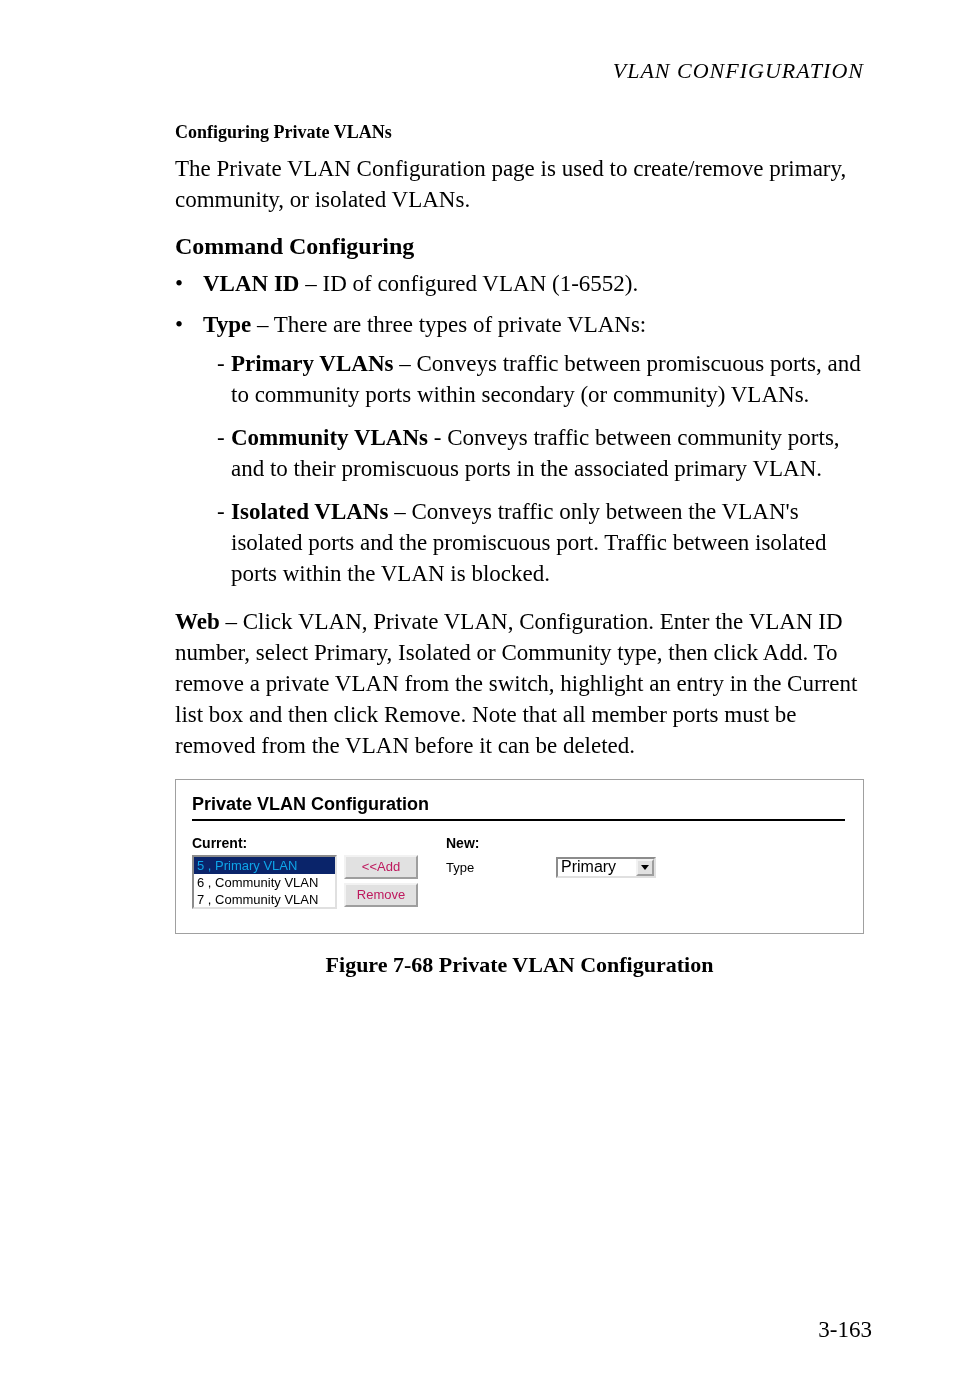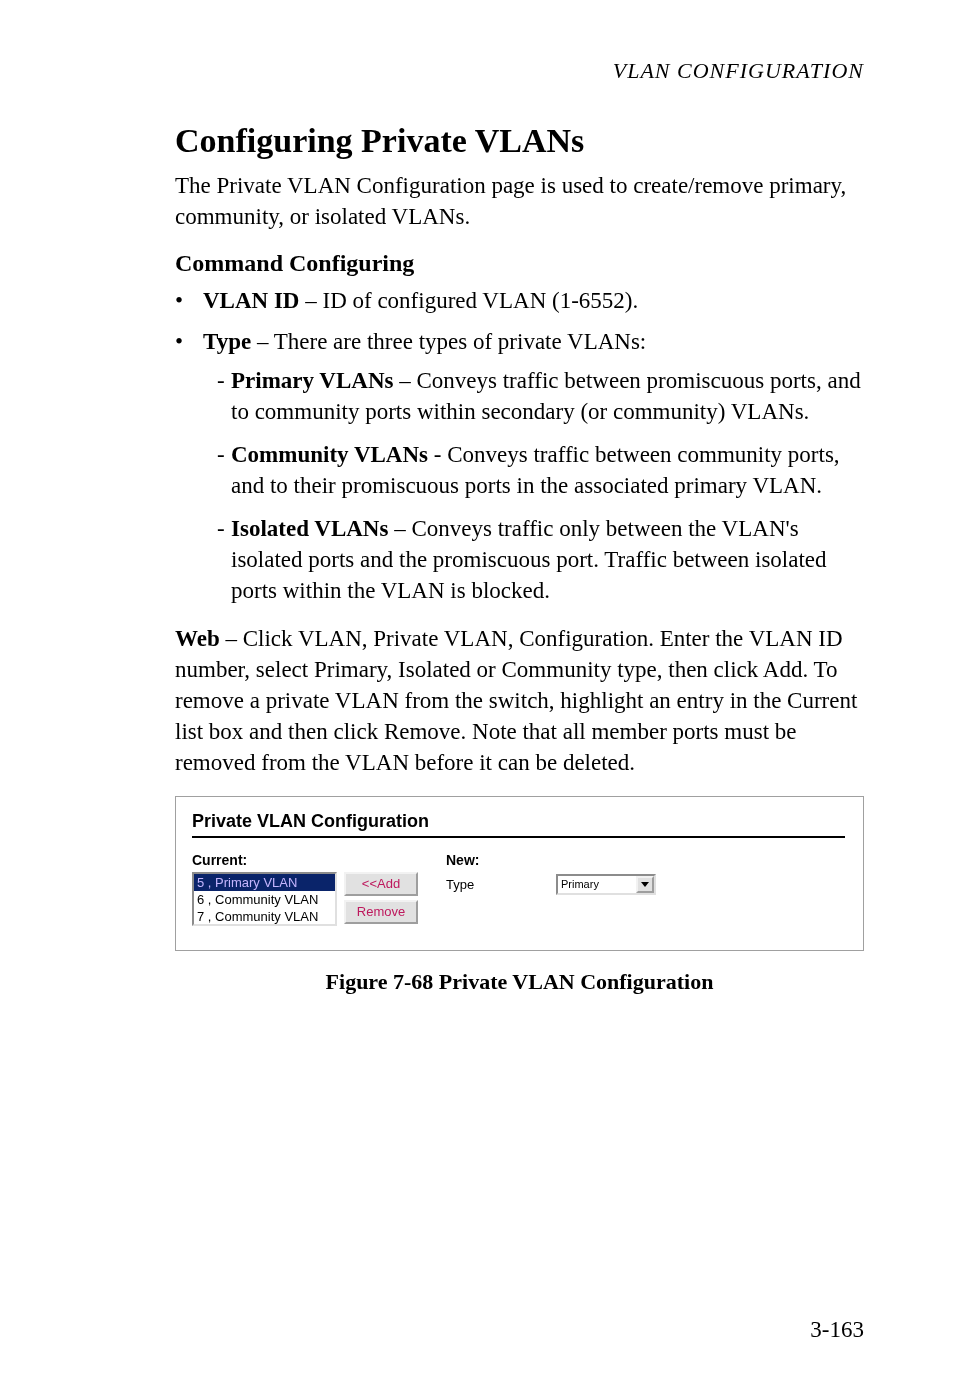--- a/index.html
+++ b/index.html
@@ -20,21 +20,21 @@
 
     .running-header {
       font-style: italic;
       text-align: right;
       font-size: 22px;
       letter-spacing: 1px;
       margin-bottom: 38px;
     }
 
     .h2 {
-      font-size: 34px;
+      font-size: 18px;
       font-weight: bold;
       margin-bottom: 10px;
     }
 
     .para {
       font-size: 23px;
       line-height: 1.35;
       margin-bottom: 18px;
     }
 
@@ -127,21 +127,21 @@
       overflow: hidden;
       font-size: 13px;
     }
 
     .cfg-listbox .item {
       padding: 1px 3px;
     }
 
     .cfg-listbox .item.selected {
       background: #0a246a;
-      color: #c4b5fd;
+      color: #0ea5e9;
     }
 
     .cfg-btncol {
       display: flex;
       flex-direction: column;
       gap: 4px;
     }
 
     .win-btn {
       font-family: Arial, Helvetica, sans-serif;
@@ -187,21 +187,21 @@
       display: flex;
       align-items: center;
       border: 2px inset #e0e0e0;
       background: #ffffff;
       height: 21px;
       width: 100px;
     }
 
     .tselect .sel-text {
       flex: 1;
-      font-size: 11px;
+      font-size: 16px;
       padding-left: 3px;
     }
 
     .tselect .sel-arrow {
       width: 18px;
       height: 17px;
       background: #e1e1e1;
       border: 2px outset #f2f2f2;
       display: flex;
       align-items: center;
@@ -219,21 +219,21 @@
     .figure-caption {
       text-align: center;
       font-size: 22px;
       font-weight: bold;
       margin-top: 18px;
     }
 
     .page-number {
       position: absolute;
       bottom: 45px;
-      right: 90px;
+      right: 82px;
       font-size: 23px;
     }
   </style>
 </head>
 <body>
 
 <div class="running-header">
   <span>VLAN CONFIGURATION</span>
 </div>
 

